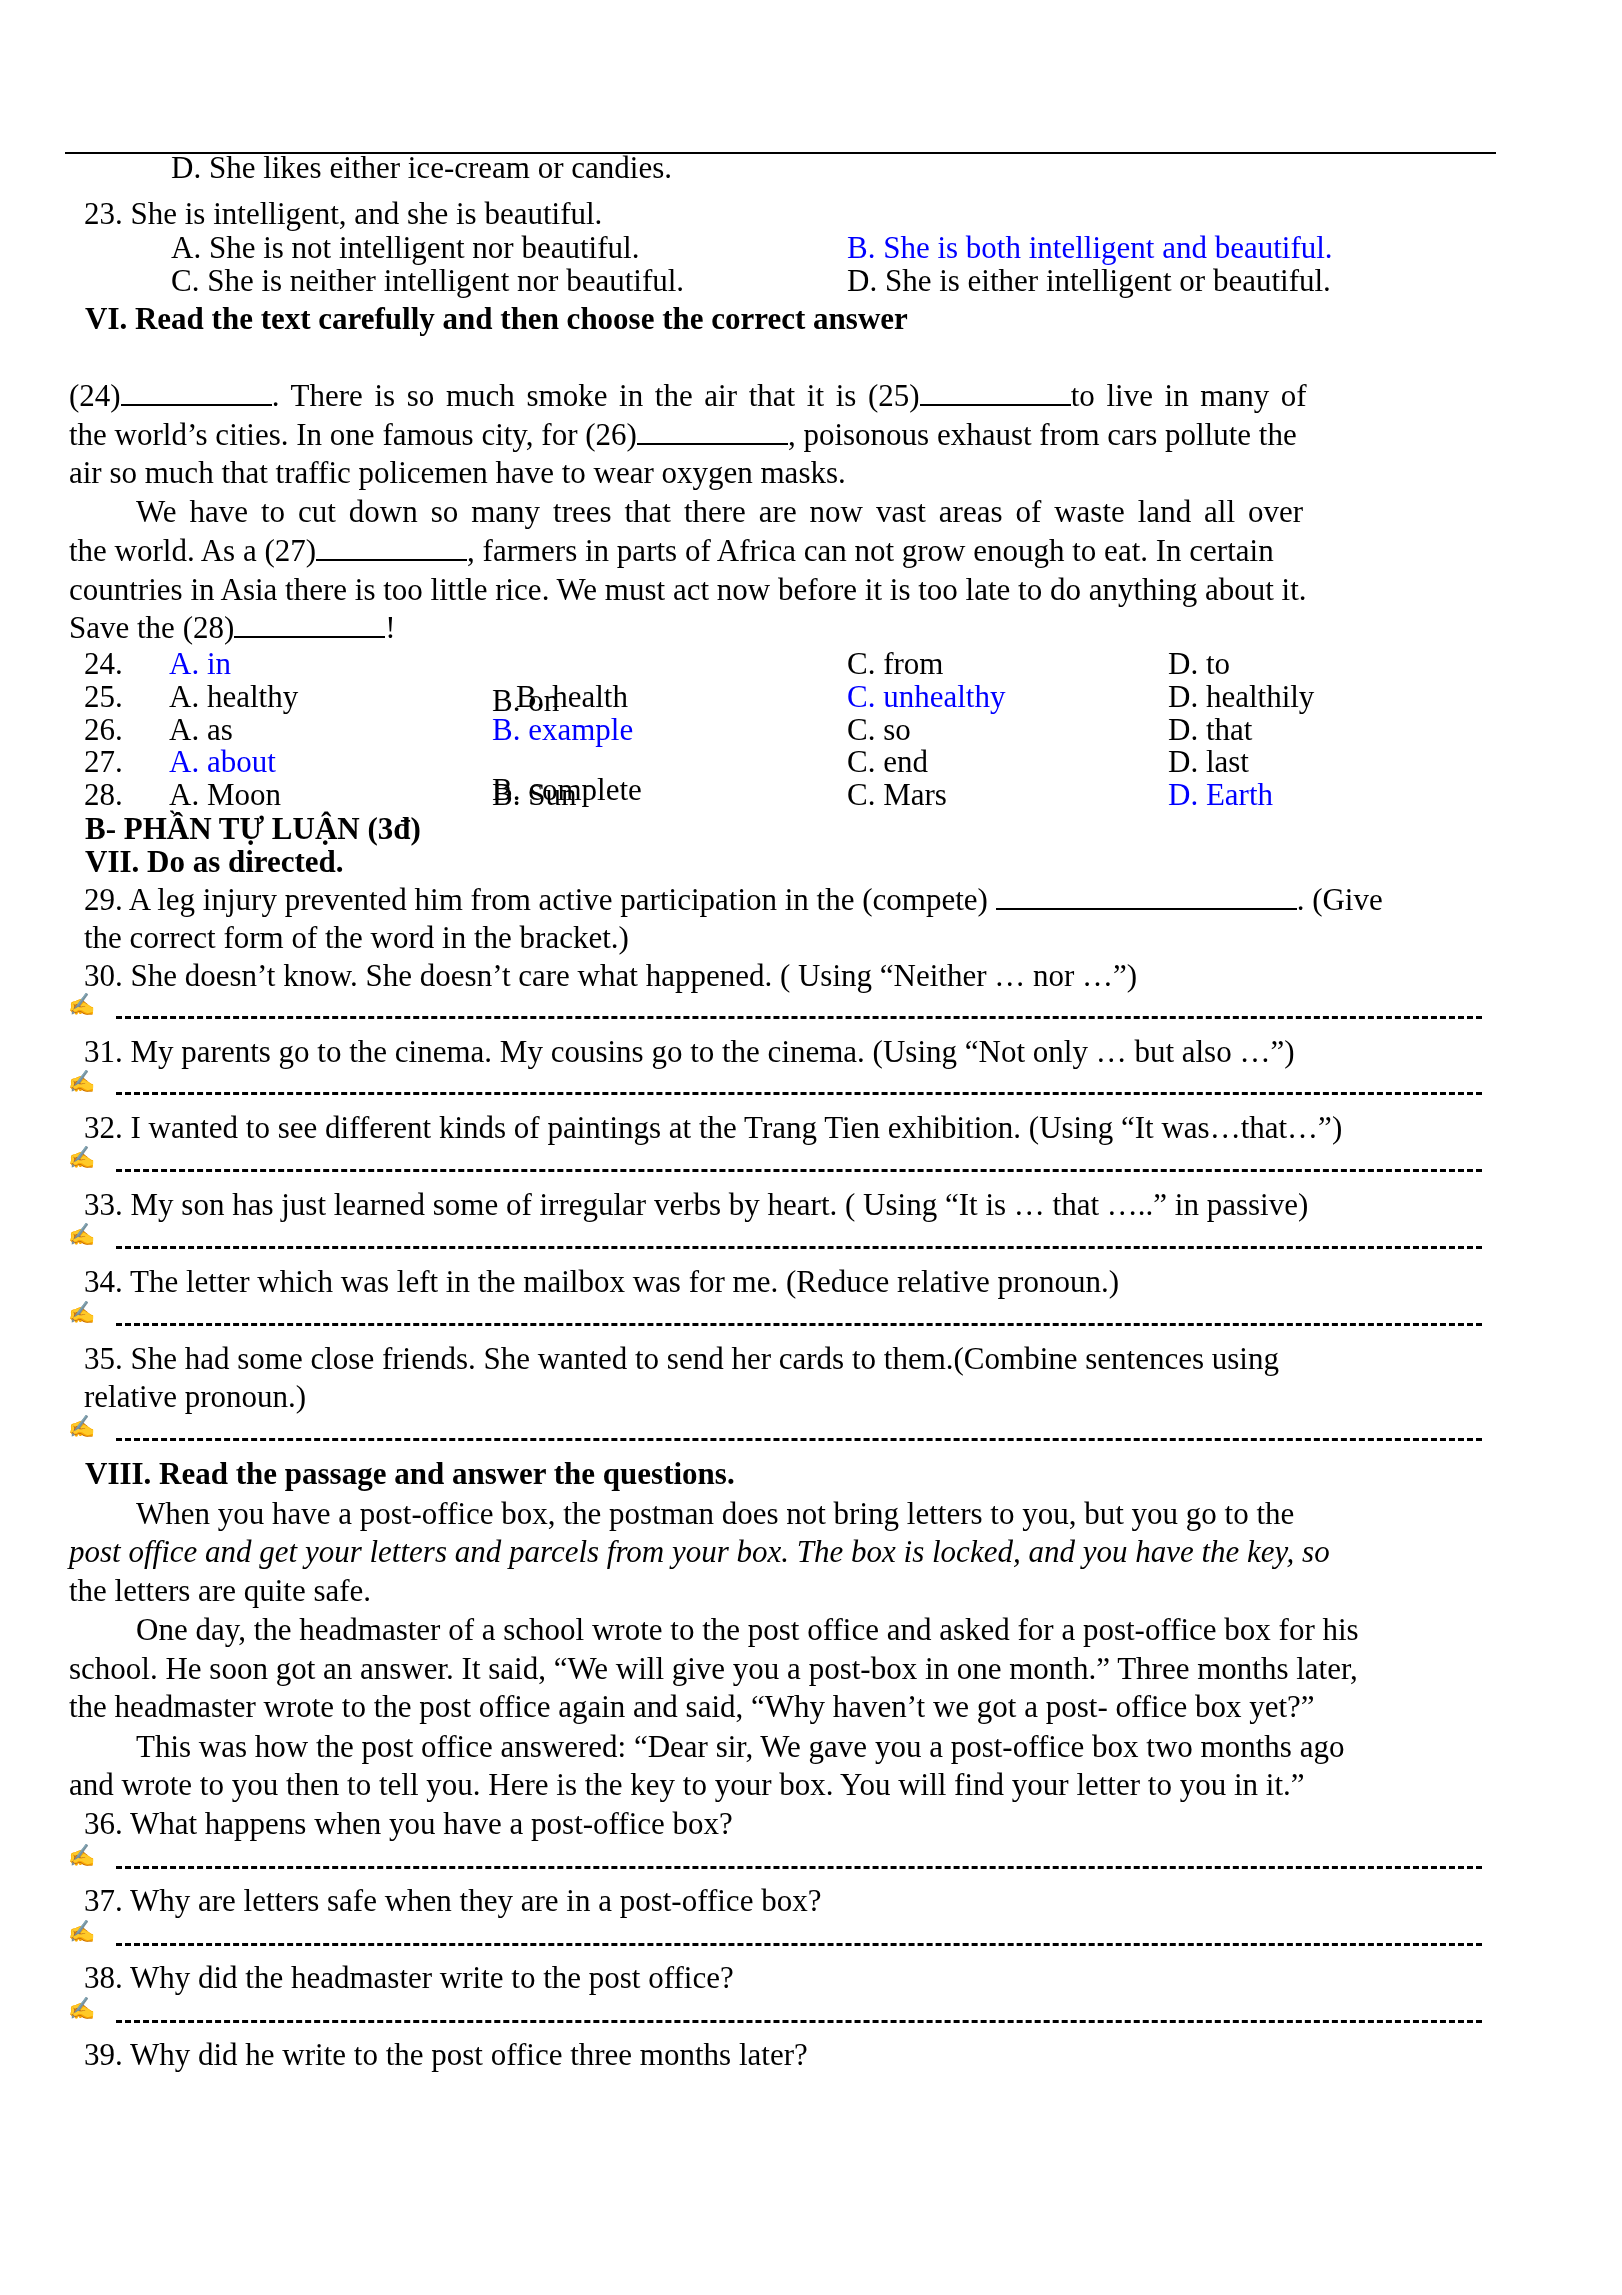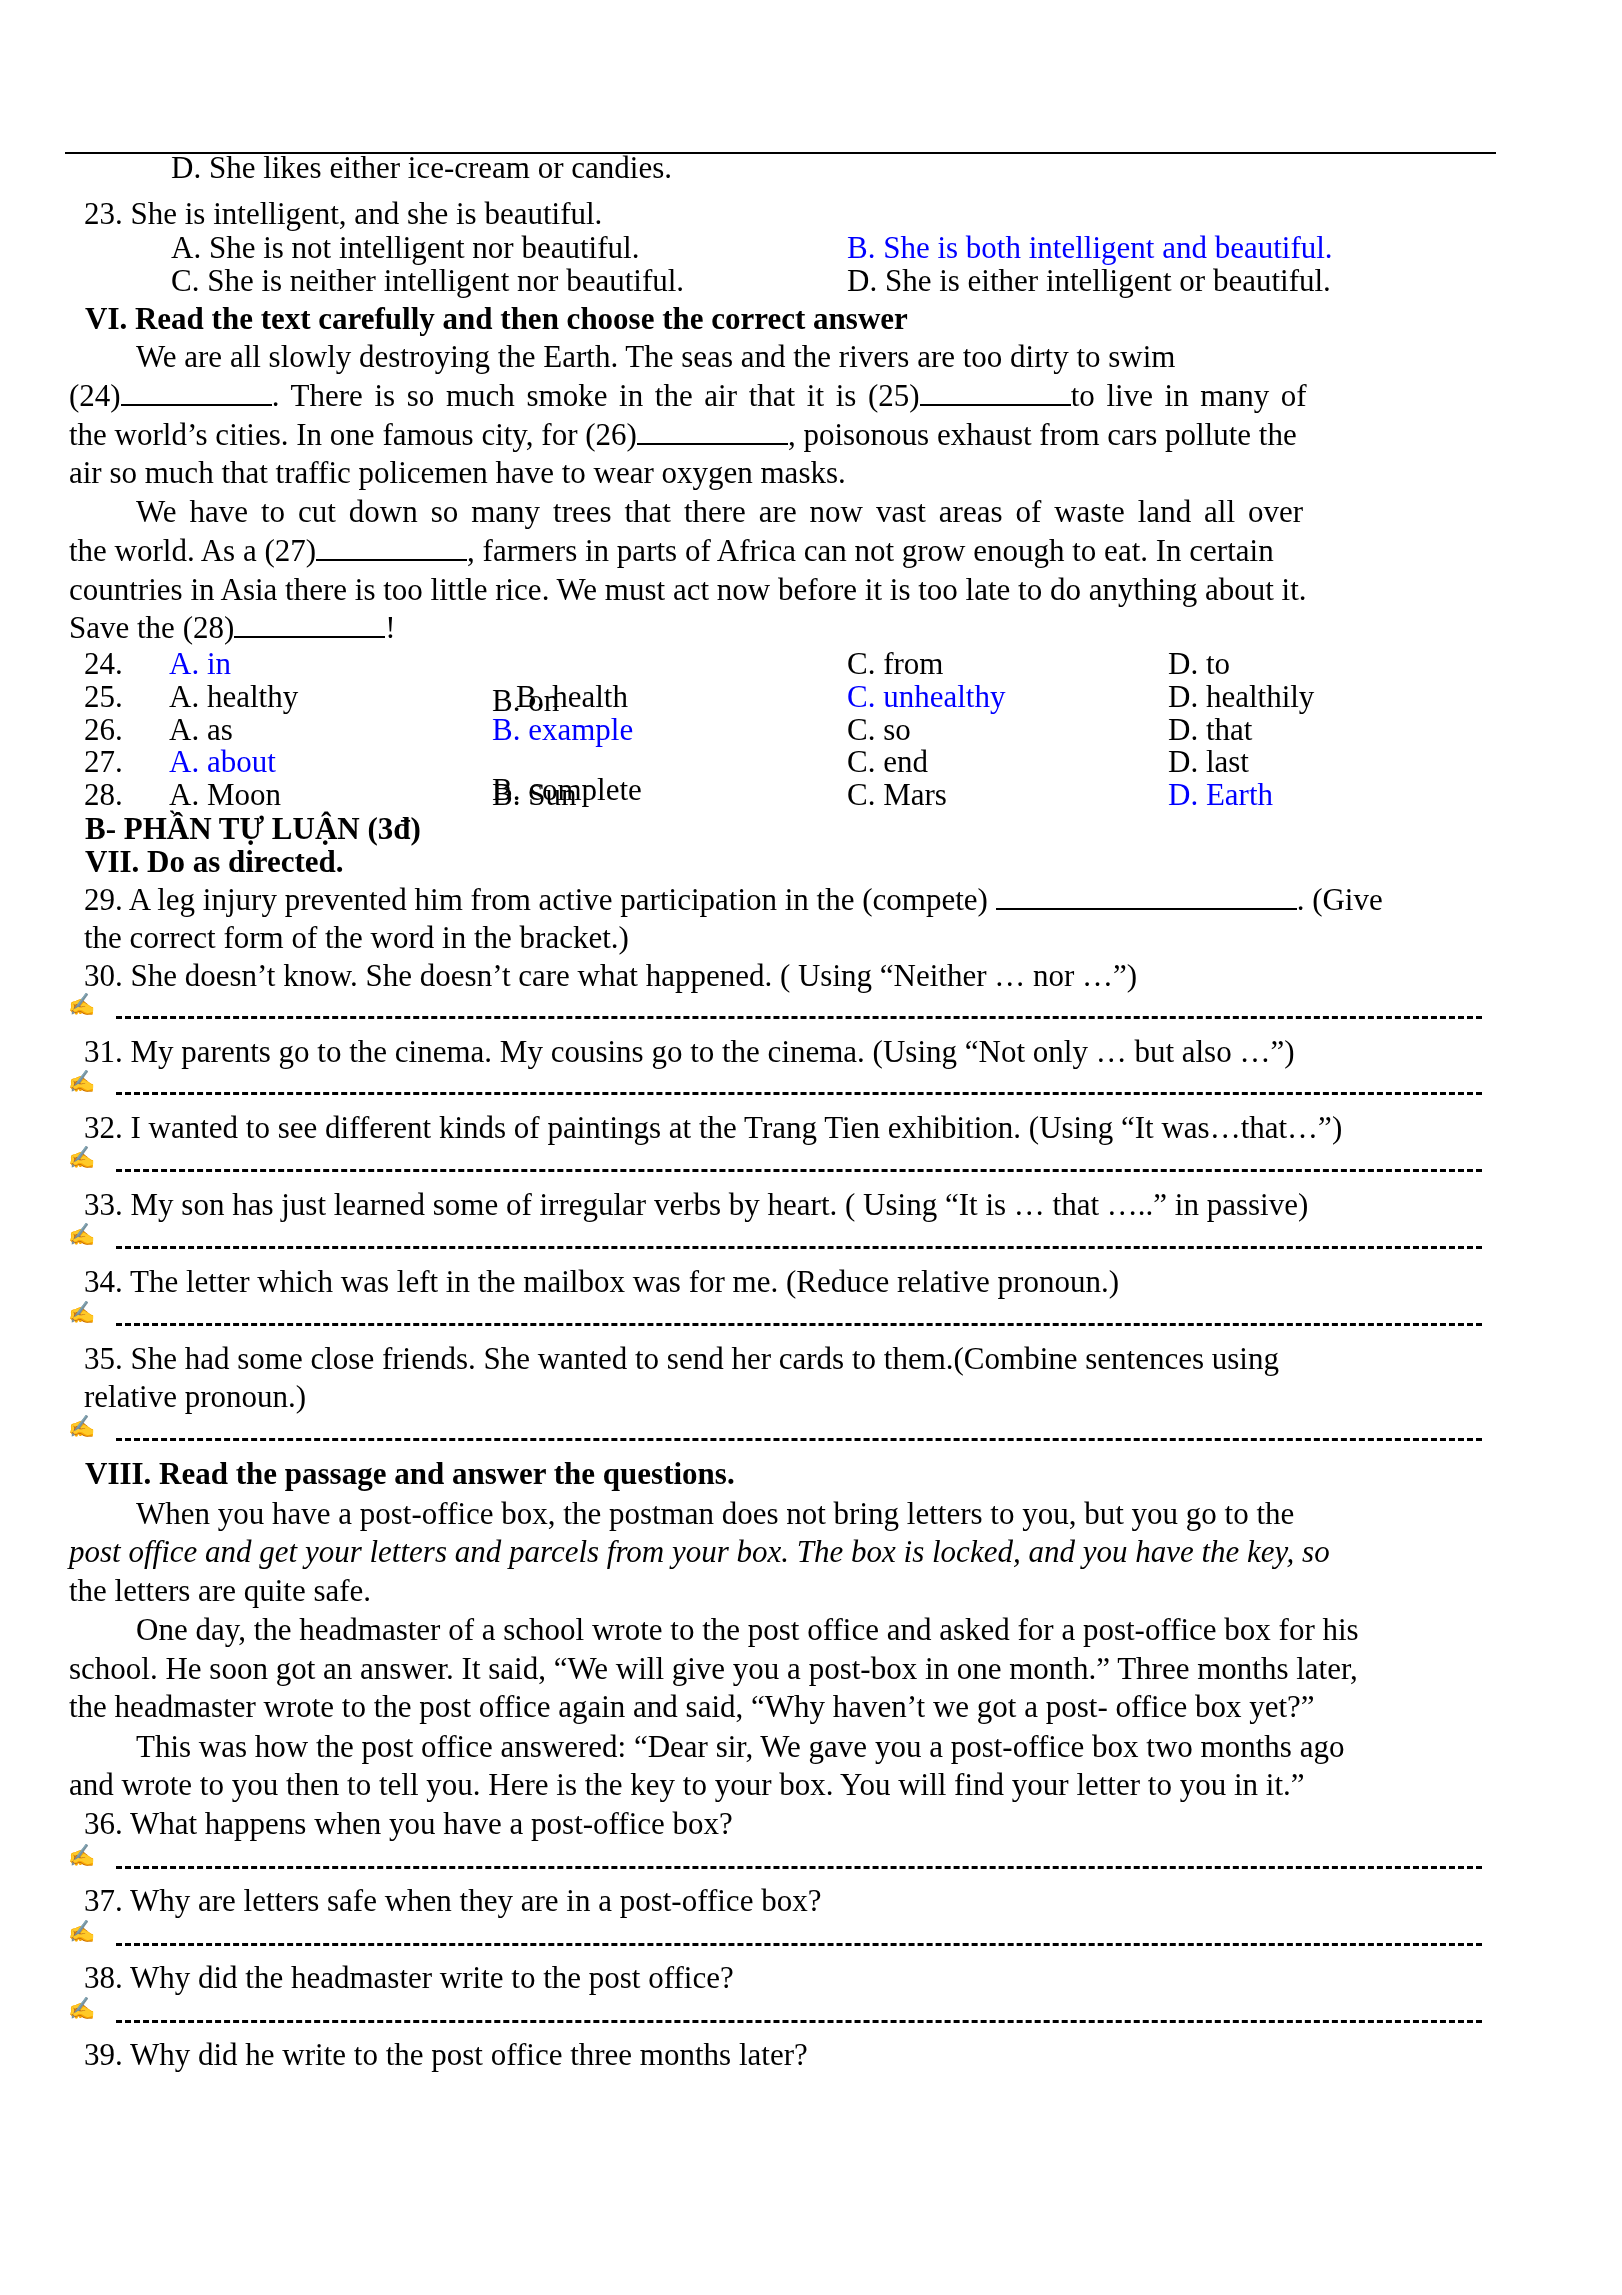--- a/index.html
+++ b/index.html
@@ -28,21 +28,20 @@
   <div class="ln" style="left:84px; top:195px;">23. She is intelligent, and she is beautiful.</div>
   <div class="ln" style="left:171px; top:229px;">A. She is not intelligent nor beautiful.</div>
   <div class="ln blue" style="left:847px; top:229px;">B. She is both intelligent and beautiful.</div>
   <div class="ln" style="left:171px; top:262px;">C. She is neither intelligent nor beautiful.</div>
   <div class="ln" style="left:847px; top:262px;">D. She is either intelligent or beautiful.</div>
 
   <div class="ln bold" style="left:85px; top:300px;">
     <span>VI</span><span>. Read the text carefully and then choose the correct answer</span>
   </div>
 
-  <div class="ln" style="left:136px; top:338px;">We are all slowly destroying the Earth. The seas and the rivers are too dirty to swim</div>
   <div class="ln" style="left:69px; top:377px; width:1413px; word-spacing:3.9px;">
     <span>(24)</span><span class="blank" style="width:151px;"></span><span>. There is so much smoke in the air that it is (25)</span><span class="blank" style="width:151px;"></span><span>to live in many of</span>
   </div>
   <div class="ln" style="left:69px; top:416px;">
     <span>the world’s cities. In one famous city, for (26)</span><span class="blank" style="width:151px;"></span><span>, poisonous exhaust from cars pollute the</span>
   </div>
   <div class="ln" style="left:69px; top:454px;">air so much that traffic policemen have to wear oxygen masks.</div>
   <div class="ln" style="left:136px; top:493px; word-spacing:5.2px;">We have to cut down so many trees that there are now vast areas of waste land all over</div>
   <div class="ln" style="left:69px; top:532px;">
     <span>the world. As a (27)</span><span class="blank" style="width:151px;"></span><span>, farmers in parts of Africa can not grow enough to eat. In certain</span>

